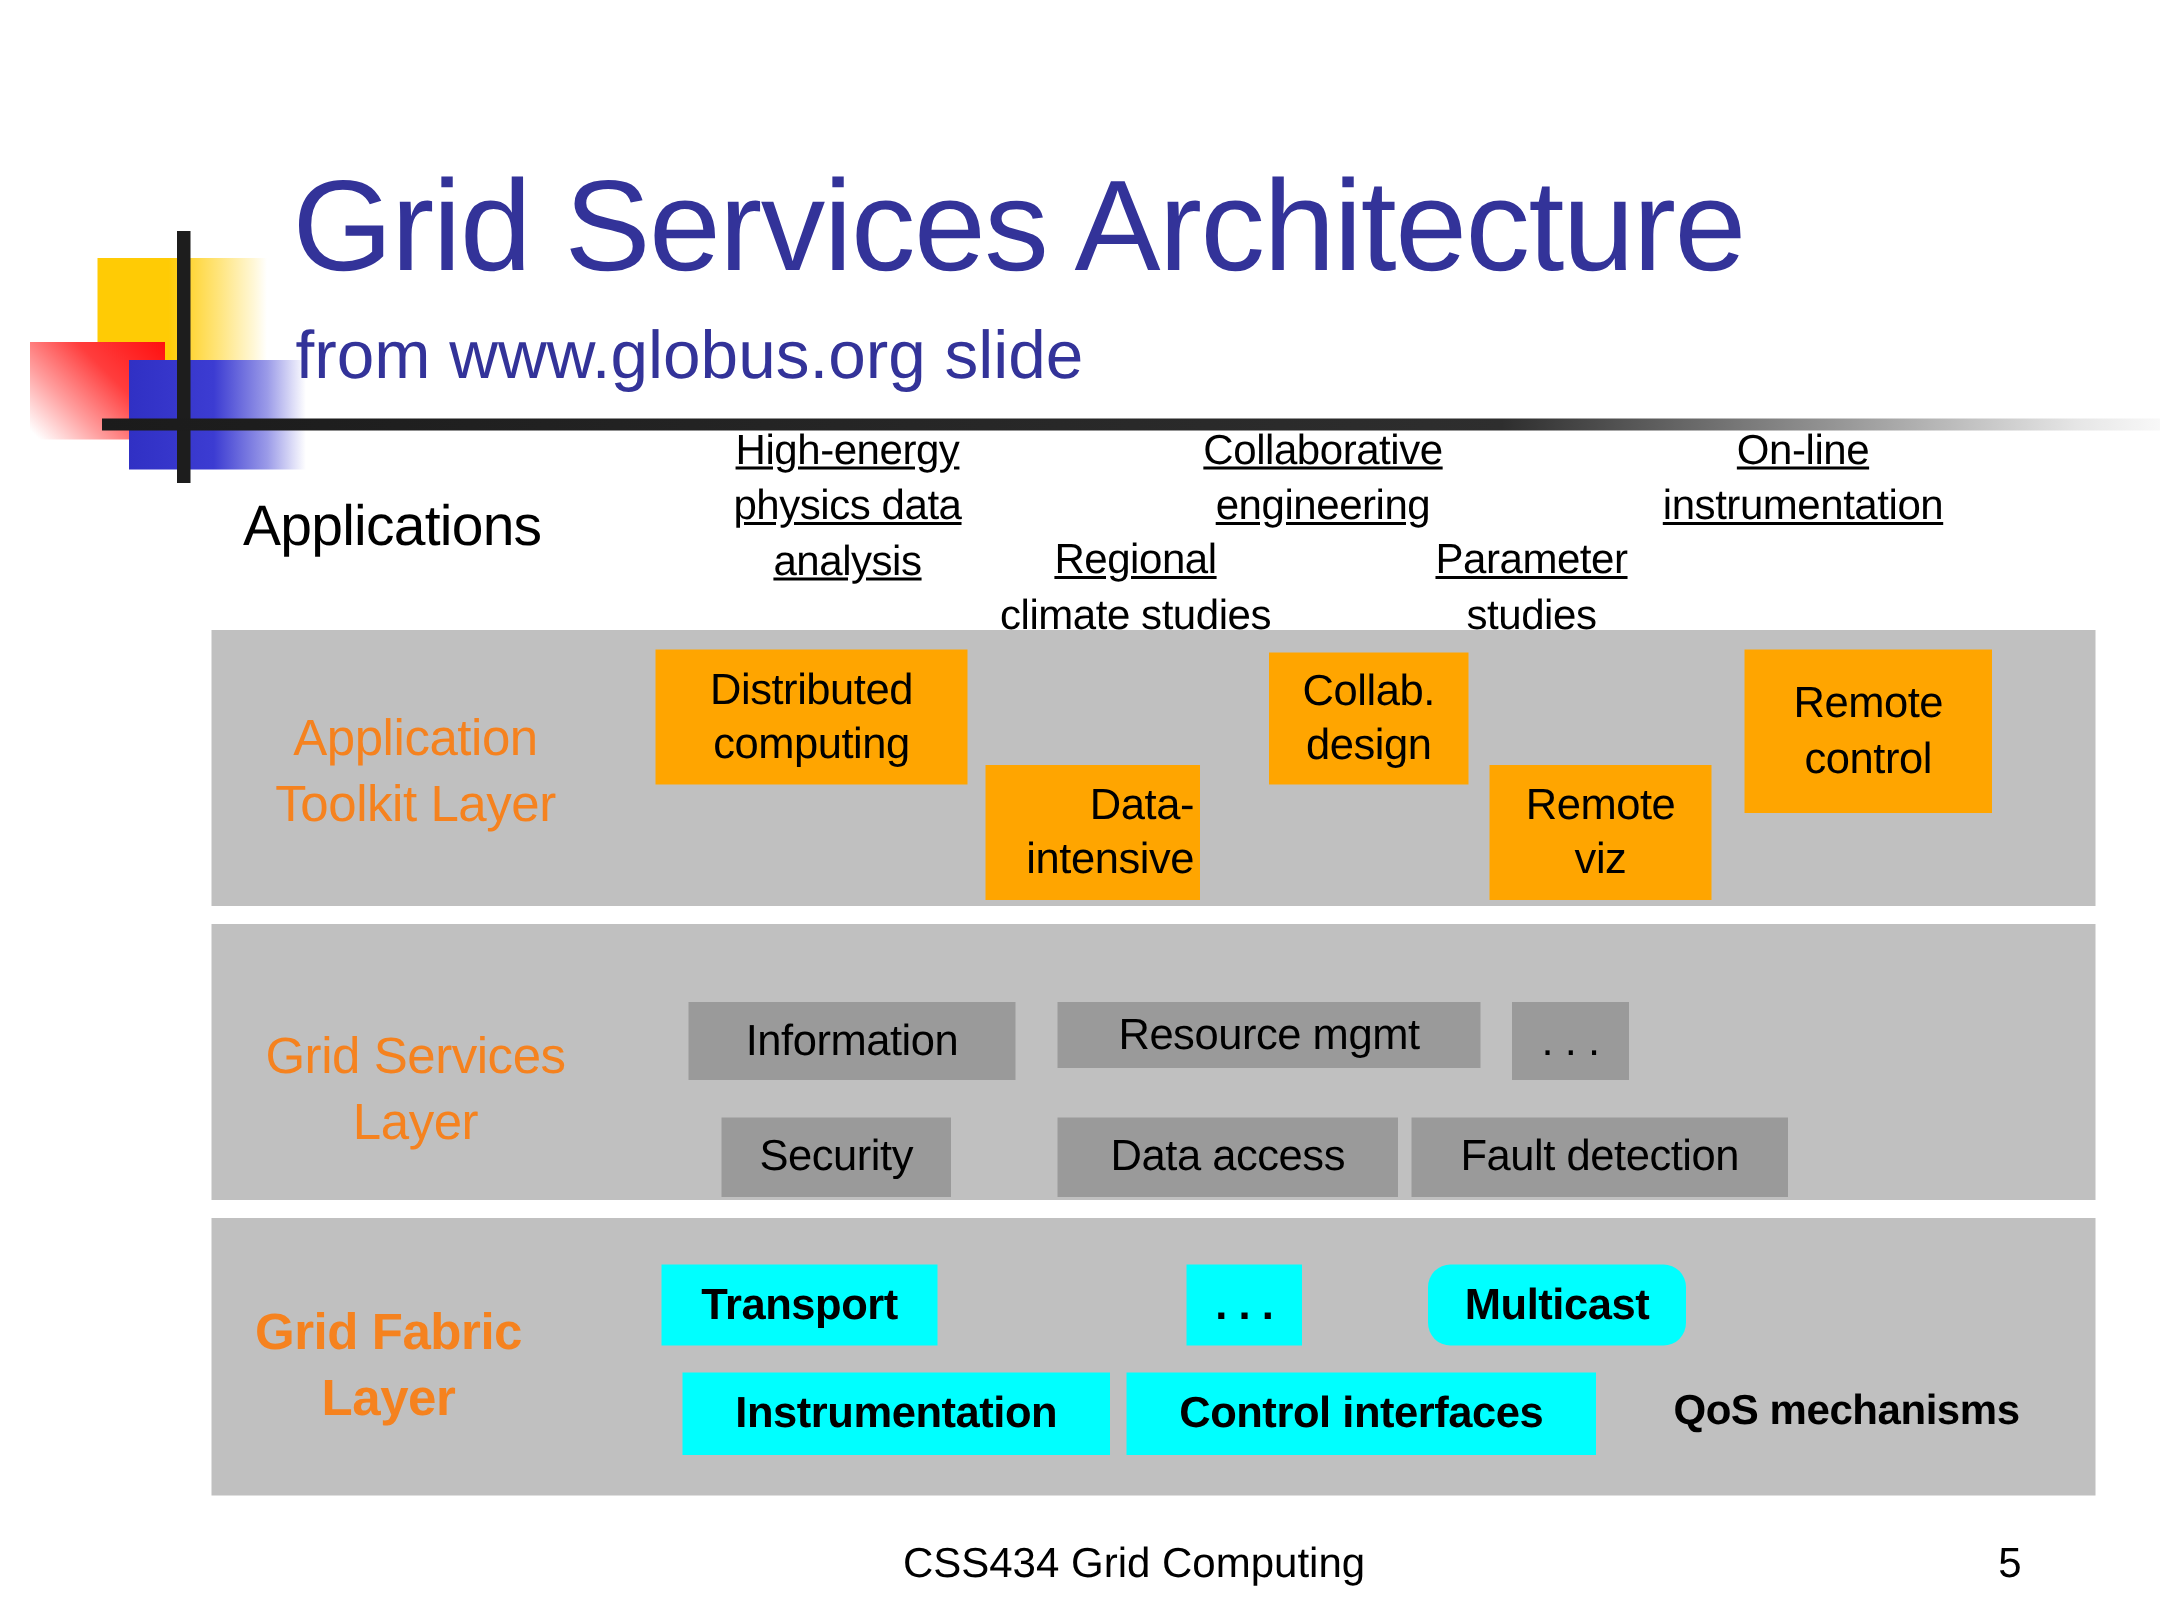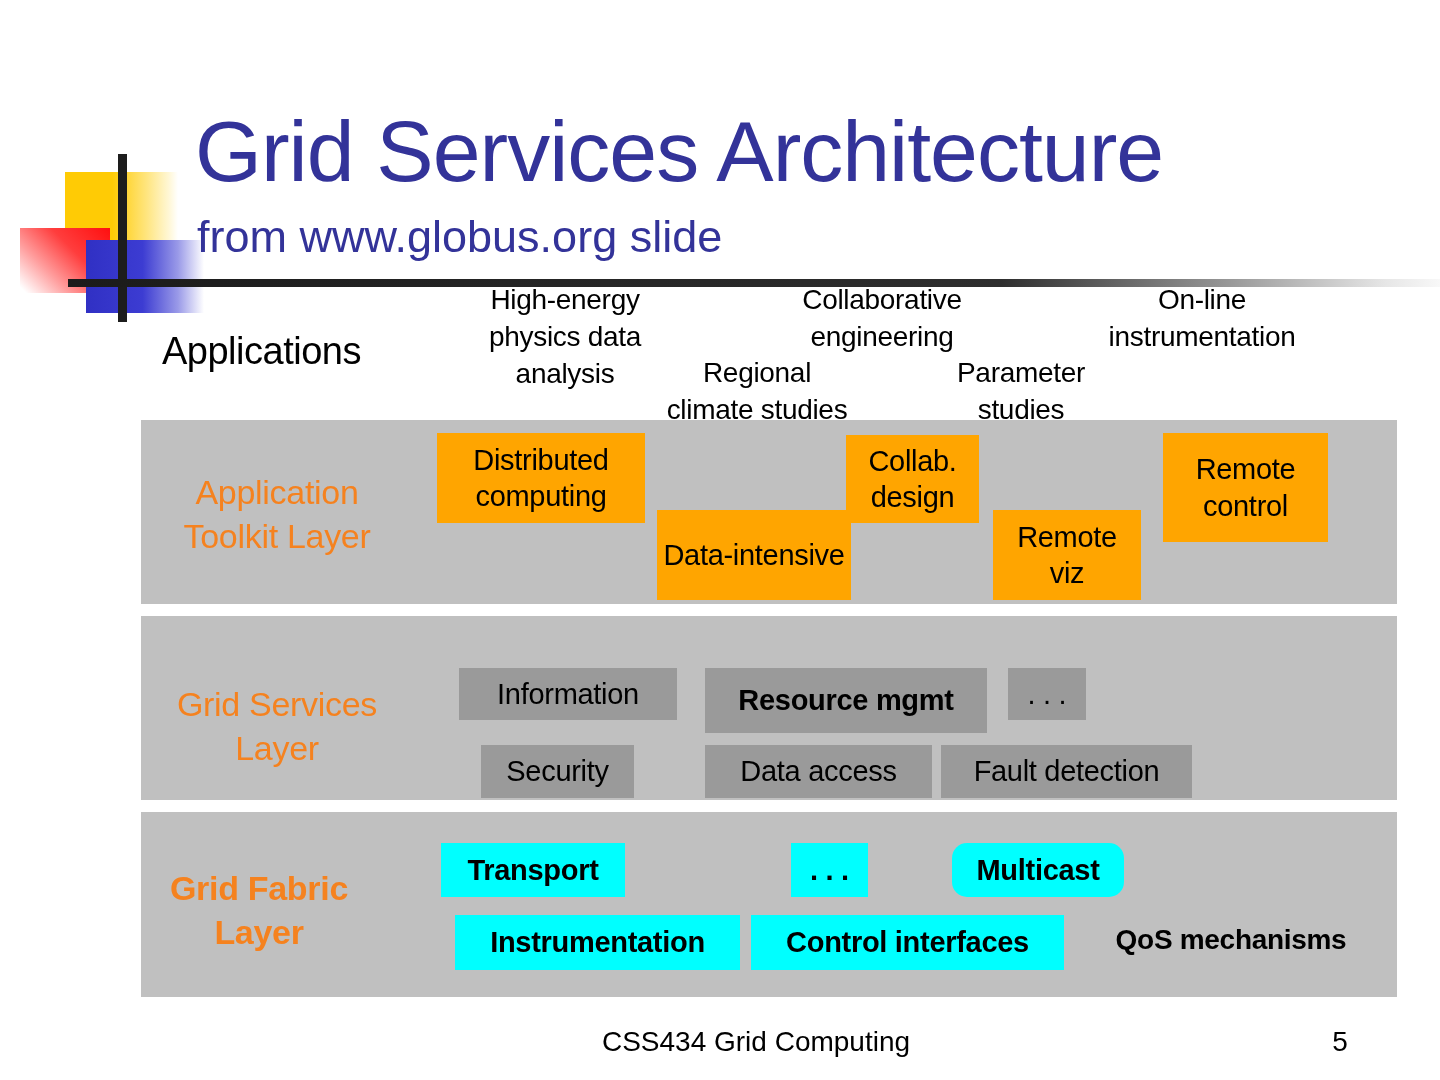--- a/index.html
+++ b/index.html
@@ -19,21 +19,21 @@
   .decor-hrule{position:absolute;left:68px;top:279px;width:1372px;height:8px;
     background:linear-gradient(to right,#1b1b1b 0%,#2e2e2e 68%,#9a9a9a 85%,#e6e6e6 96%,#f8f8f8 100%);}
 
   .title{position:absolute;left:195px;top:103px;font-size:86px;line-height:1.12;
     color:var(--title-blue,#333399);letter-spacing:-1px;white-space:nowrap;}
   .subtitle{position:absolute;left:197px;top:212px;font-size:45px;line-height:1.1;
     color:var(--title-blue,#333399);white-space:nowrap;}
 
   .app-label{position:absolute;left:162px;top:330px;font-size:38px;letter-spacing:-0.5px;}
   .appitem{position:absolute;font-size:28px;line-height:37px;text-align:center;
-    white-space:pre-line;letter-spacing:-0.3px;}
+    white-space:pre-line;letter-spacing:-0.3px;text-decoration:underline;}
 
   .band{position:absolute;left:141px;width:1256px;background:var(--band-gray,#c0c0c0);}
   .layer-label{position:absolute;font-size:34px;line-height:44px;text-align:center;
     color:var(--label-orange,#f5821f);white-space:pre-line;letter-spacing:-0.3px;}
 
   .box{position:absolute;display:flex;align-items:center;justify-content:center;
     text-align:center;font-size:29px;line-height:1.25;letter-spacing:-0.3px;padding:0 4px;box-sizing:border-box;}
   .box.orange{background:var(--box-orange,#ffa500);}
   .box.gray{background:var(--box-gray,#9a9a9a);}
   .box.cyan{background:var(--box-cyan,#00ffff);text-align:right;}
@@ -66,31 +66,31 @@
 engineering</div>
   <div class="appitem" style="left:896px;top:354px;width:250px;">Parameter
 studies</div>
   <div class="appitem" style="left:1060px;top:281px;width:284px;">On-line
 instrumentation</div>
 
   <div class="band" style="top:420px;height:184px;">
     <div class="layer-label" style="left:8px;top:50px;width:256px;">Application
 Toolkit Layer</div>
     <div class="box orange" style="left:296px;top:13px;width:208px;height:90px;">Distributed computing</div>
-    <div class="box orange" style="left:516px;top:90px;width:194px;height:90px;text-align:right;">Data-intensive</div>
+    <div class="box orange" style="left:516px;top:90px;width:143px;height:90px;text-align:right;">Data-intensive</div>
     <div class="box orange" style="left:705px;top:15px;width:133px;height:88px;">Collab. design</div>
     <div class="box orange" style="left:852px;top:90px;width:148px;height:90px;">Remote viz</div>
     <div class="box orange" style="left:1022px;top:13px;width:165px;height:109px;">Remote control</div>
   </div>
 
   <div class="band" style="top:616px;height:184px;">
     <div class="layer-label" style="left:8px;top:66px;width:256px;">Grid Services
 Layer</div>
     <div class="box gray" style="left:318px;top:52px;width:218px;height:52px;">Information</div>
-    <div class="box gray" style="left:564px;top:52px;width:282px;height:65px;font-weight:bold;">Resource mgmt</div>
+    <div class="box gray" style="left:564px;top:52px;width:282px;height:44px;">Resource mgmt</div>
     <div class="box gray" style="left:867px;top:52px;width:78px;height:52px;">. . .</div>
     <div class="box gray" style="left:340px;top:129px;width:153px;height:53px;">Security</div>
     <div class="box gray" style="left:564px;top:129px;width:227px;height:53px;">Data access</div>
     <div class="box gray" style="left:800px;top:129px;width:251px;height:53px;">Fault detection</div>
   </div>
 
   <div class="band" style="top:812px;height:185px;font-weight:bold;">
     <div class="layer-label" style="left:0px;top:54px;width:236px;">Grid Fabric
 Layer</div>
     <div class="box cyan" style="left:300px;top:31px;width:184px;height:54px;">Transport</div>

